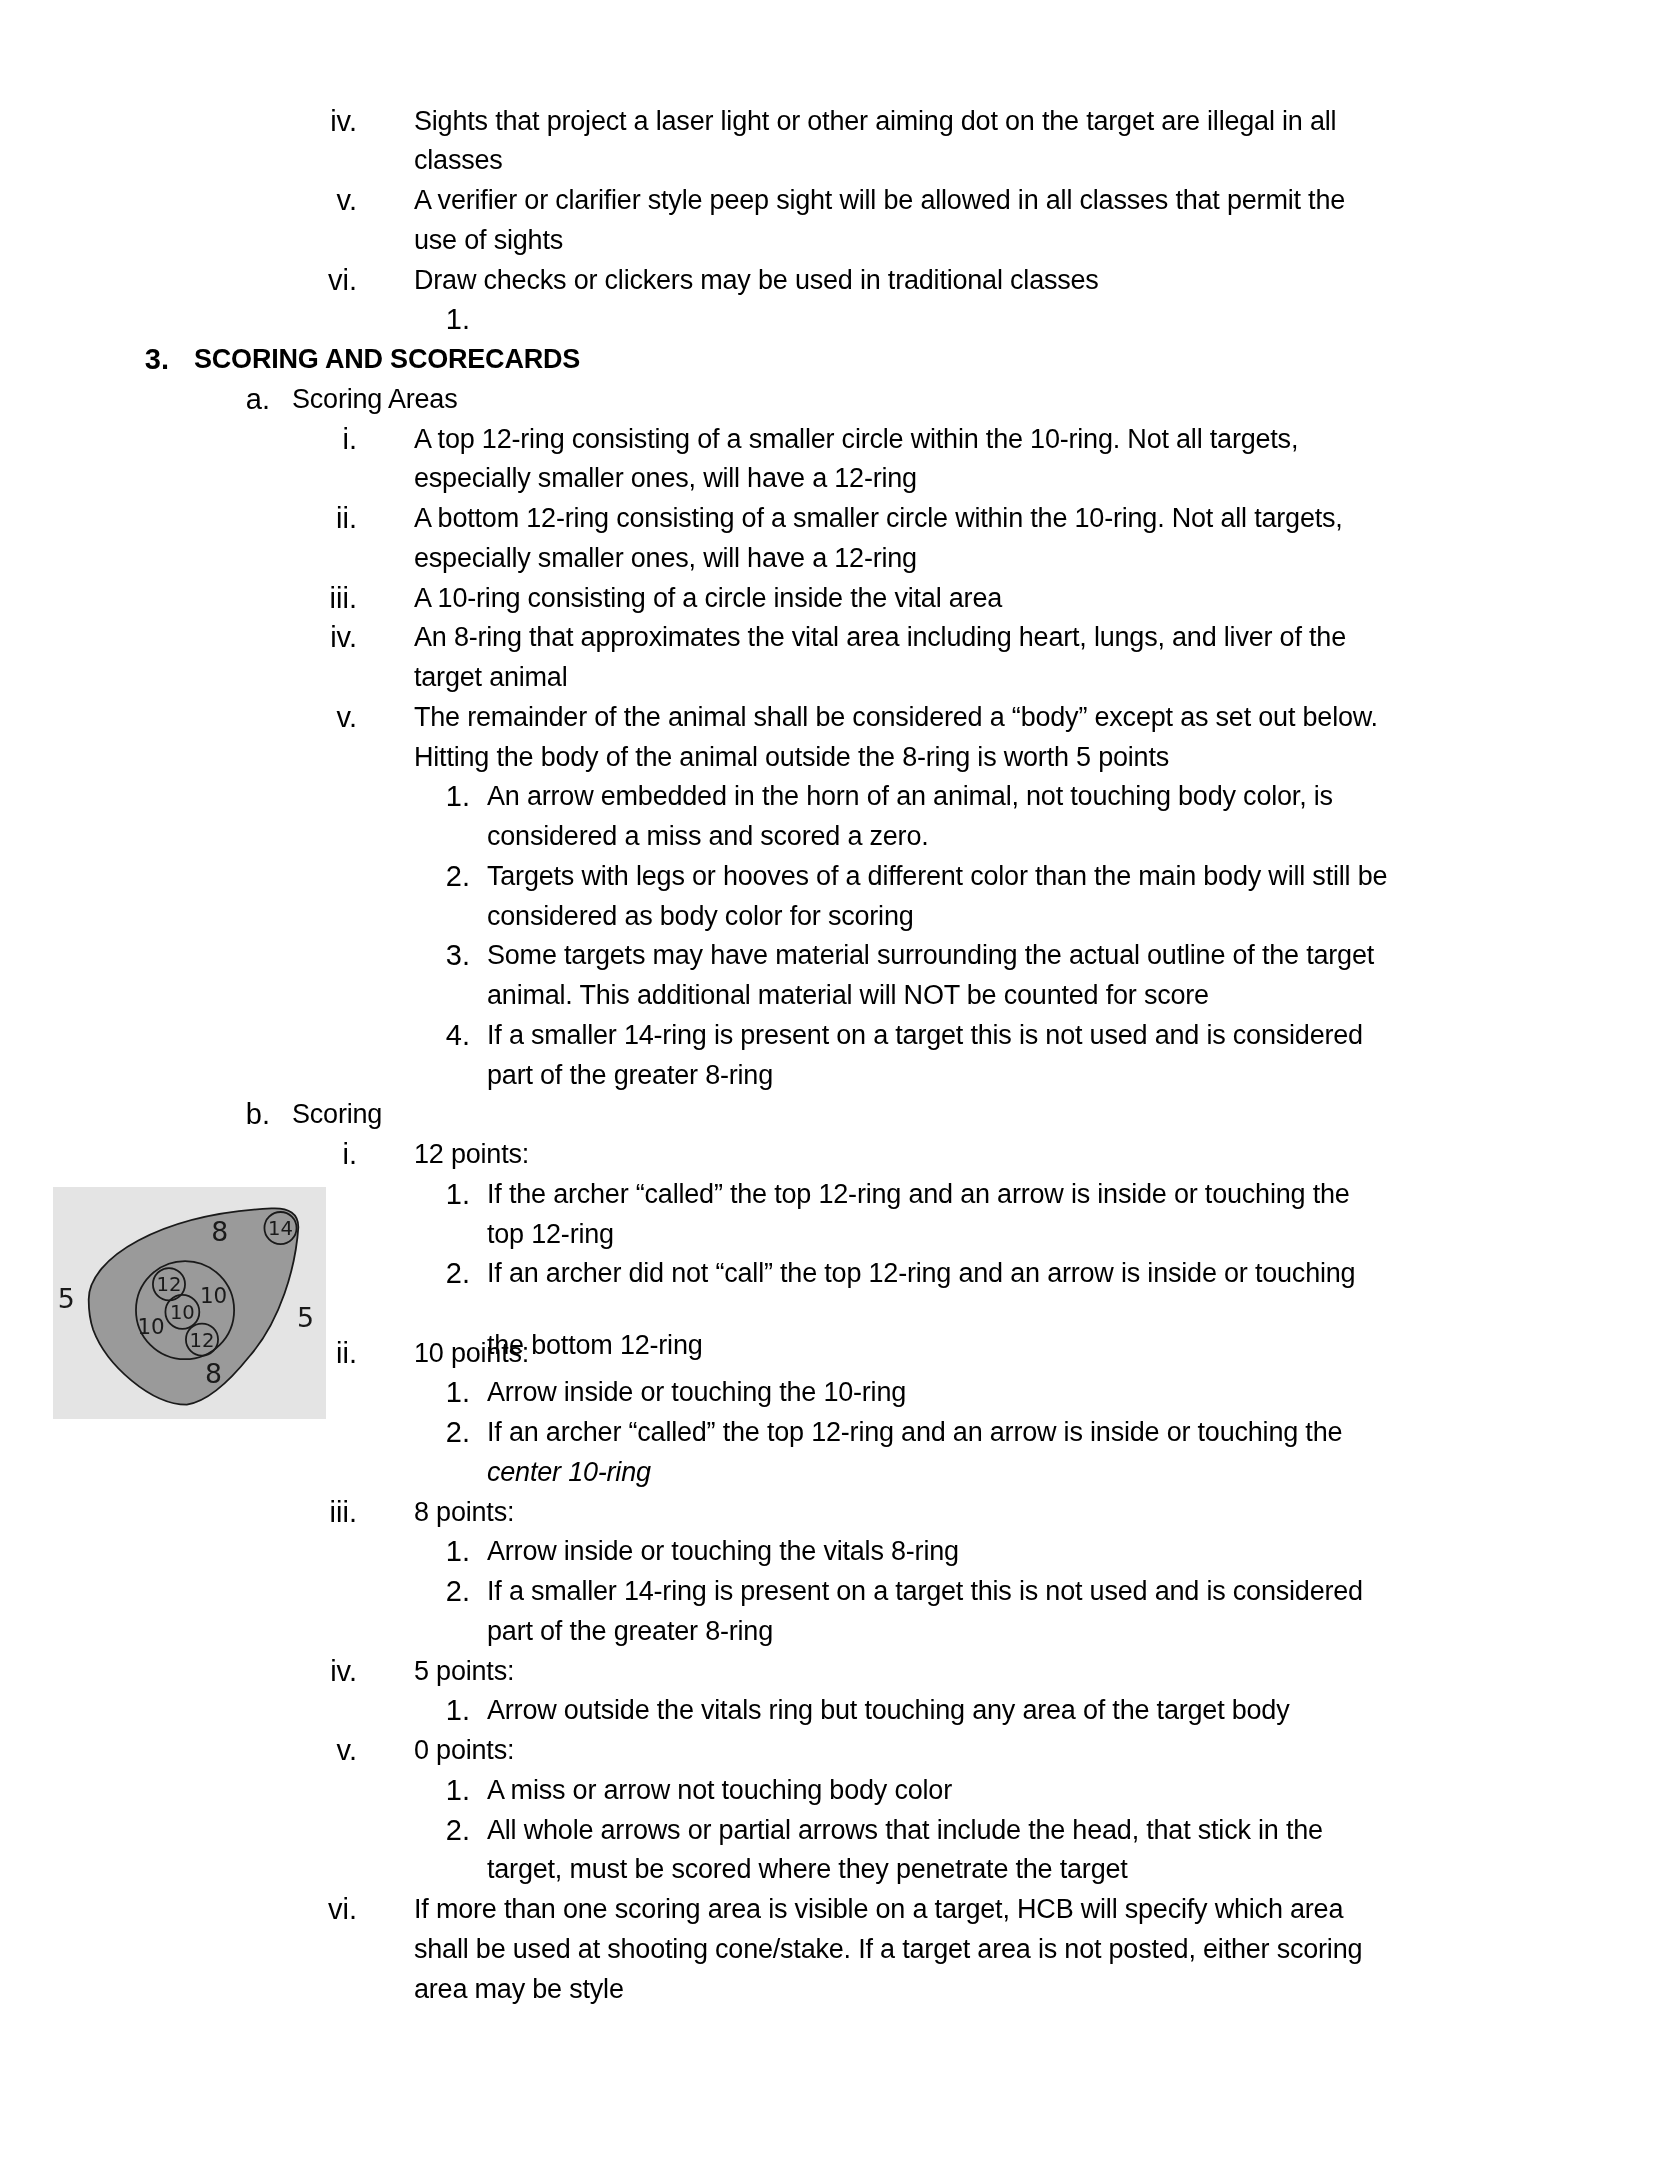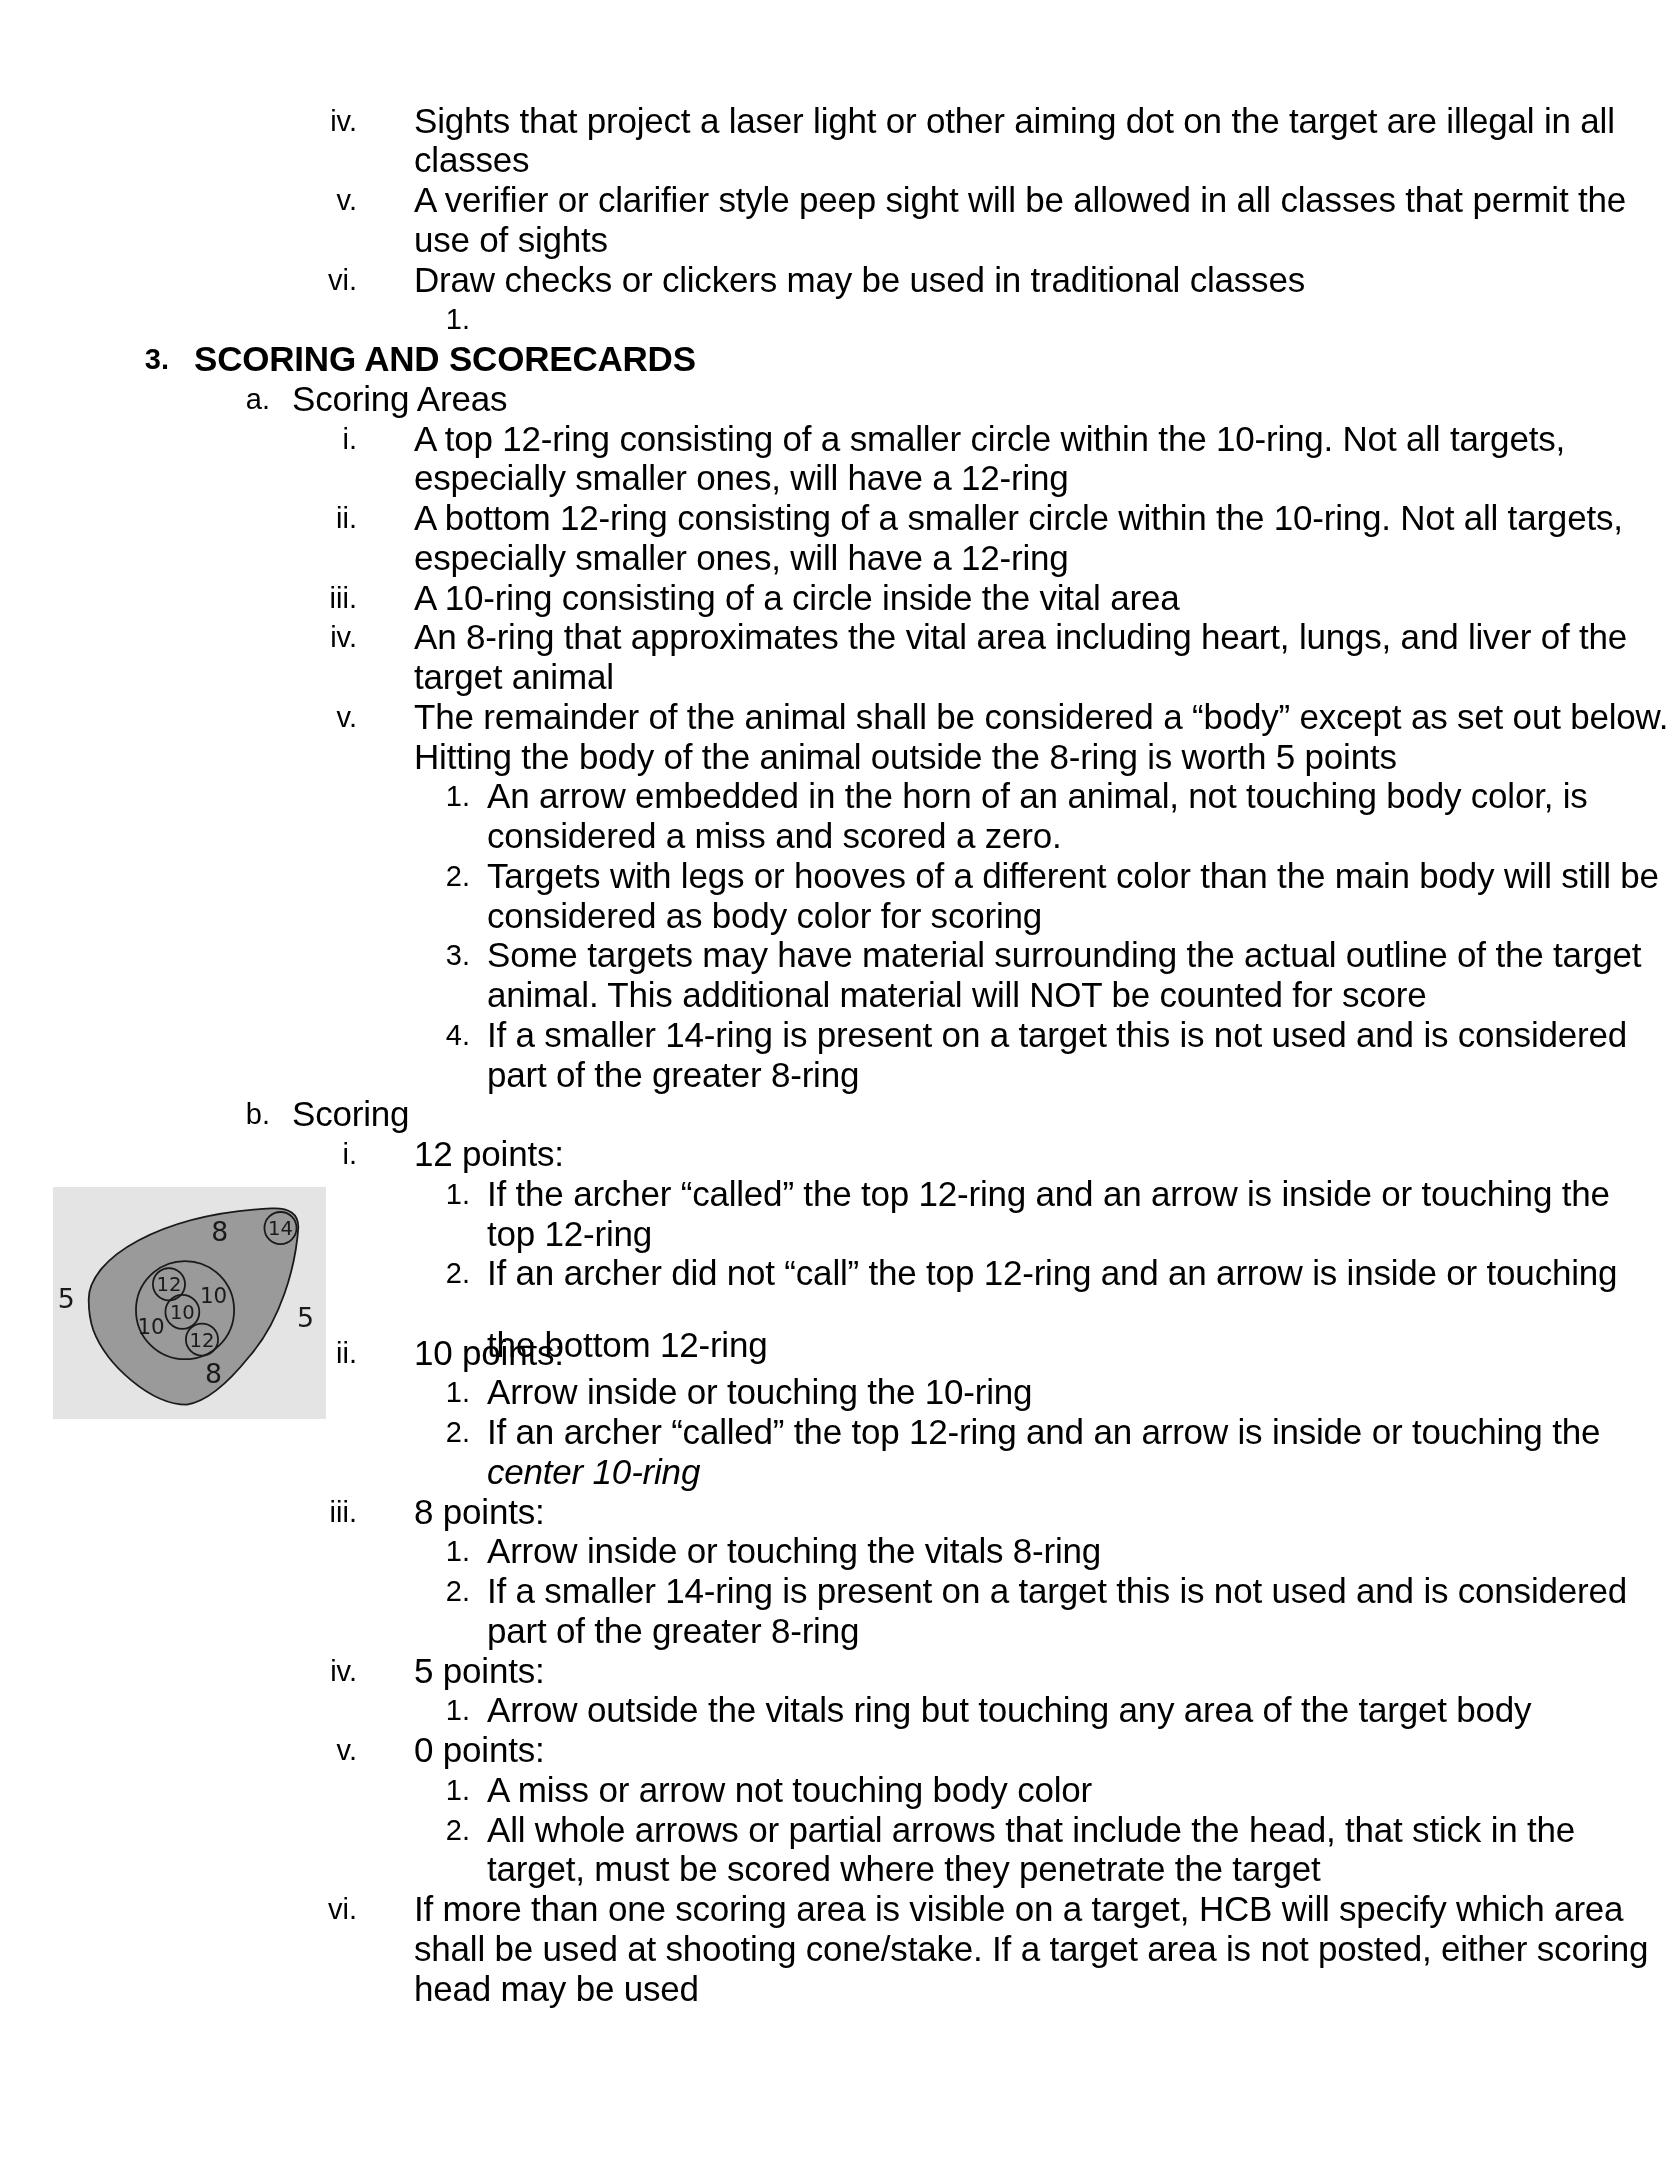--- a/index.html
+++ b/index.html
@@ -1,18 +1,18 @@
 <!DOCTYPE html>
 <html style="font-size:14.3px"><head>
 <meta charset="utf-8">
 <style>
   html, body { margin:0; padding:0; background:#ffffff; }
   body { width:1674px; height:2176px; position:relative; overflow:hidden;
          font-family:"Liberation Sans", "DejaVu Sans", sans-serif; color:#000; }
-  .line { position:absolute; font-size:35px; line-height:40px; white-space:nowrap; letter-spacing:-0.2px; }
+  .line { position:absolute; font-size:27px; line-height:40px; white-space:nowrap; letter-spacing:-0.2px; }
   .num { position:absolute; font-size:29px; line-height:40px; text-align:right; }
   .bold { font-weight:bold; }
   #figure { position:absolute; left:53px; top:1187px; width:273px; height:232px; }
 </style>
 </head>
 <body>
 
 <div id="doc">
     <div class="num" style="left: 250px; width: 107px; top: 101px;">iv.</div>
     <div class="line" style="left: 414px; top: 101px;">Sights that project a laser light or other aiming dot on the target are illegal in all</div>
@@ -84,21 +84,21 @@
     <div class="num" style="left: 250px; width: 107px; top: 1730px;">v.</div>
     <div class="line" style="left: 414px; top: 1730px;">0 points:</div>
     <div class="num" style="left: 363px; width: 107px; top: 1770px;">1.</div>
     <div class="line" style="left: 487px; top: 1770px;">A miss or arrow not touching body color</div>
     <div class="num" style="left: 363px; width: 107px; top: 1810px;">2.</div>
     <div class="line" style="left: 487px; top: 1810px;">All whole arrows or partial arrows that include the head, that stick in the</div>
     <div class="line" style="left: 487px; top: 1849px;">target, must be scored where they penetrate the target</div>
     <div class="num" style="left: 250px; width: 107px; top: 1889px;">vi.</div>
     <div class="line" style="left: 414px; top: 1889px;">If more than one scoring area is visible on a target, HCB will specify which area</div>
     <div class="line" style="left: 414px; top: 1929px;">shall be used at shooting cone/stake. If a target area is not posted, either scoring</div>
-    <div class="line" style="left: 414px; top: 1969px;">head may be used</div>
+    <div class="line" style="left: 414px; top: 1969px;">area may be style</div>
   </div>
 
 <svg id="figure" viewBox="0 0 306 260" xmlns="http://www.w3.org/2000/svg">
   <rect x="0" y="0" width="306" height="260" fill="#e4e4e4"></rect>
   <path d="M 40 126 C 40 80, 120 30, 245 24 C 265 23, 275 30, 275 45 C 272 90, 255 150, 220 190 C 200 215, 175 240, 150 244 C 110 244, 60 200, 45 160 C 40 145, 40 135, 40 126 Z" fill="#9a9a9a" stroke="#1a1a1a" stroke-width="2"></path>
   <circle cx="148" cy="138" r="55" fill="none" stroke="#1a1a1a" stroke-width="2"></circle>
   <circle cx="130" cy="109" r="18" fill="none" stroke="#1a1a1a" stroke-width="2"></circle>
   <circle cx="145" cy="140" r="19" fill="none" stroke="#1a1a1a" stroke-width="2"></circle>
   <circle cx="167" cy="171" r="18" fill="none" stroke="#1a1a1a" stroke-width="2"></circle>
   <circle cx="255" cy="46" r="18" fill="none" stroke="#1a1a1a" stroke-width="2"></circle>

